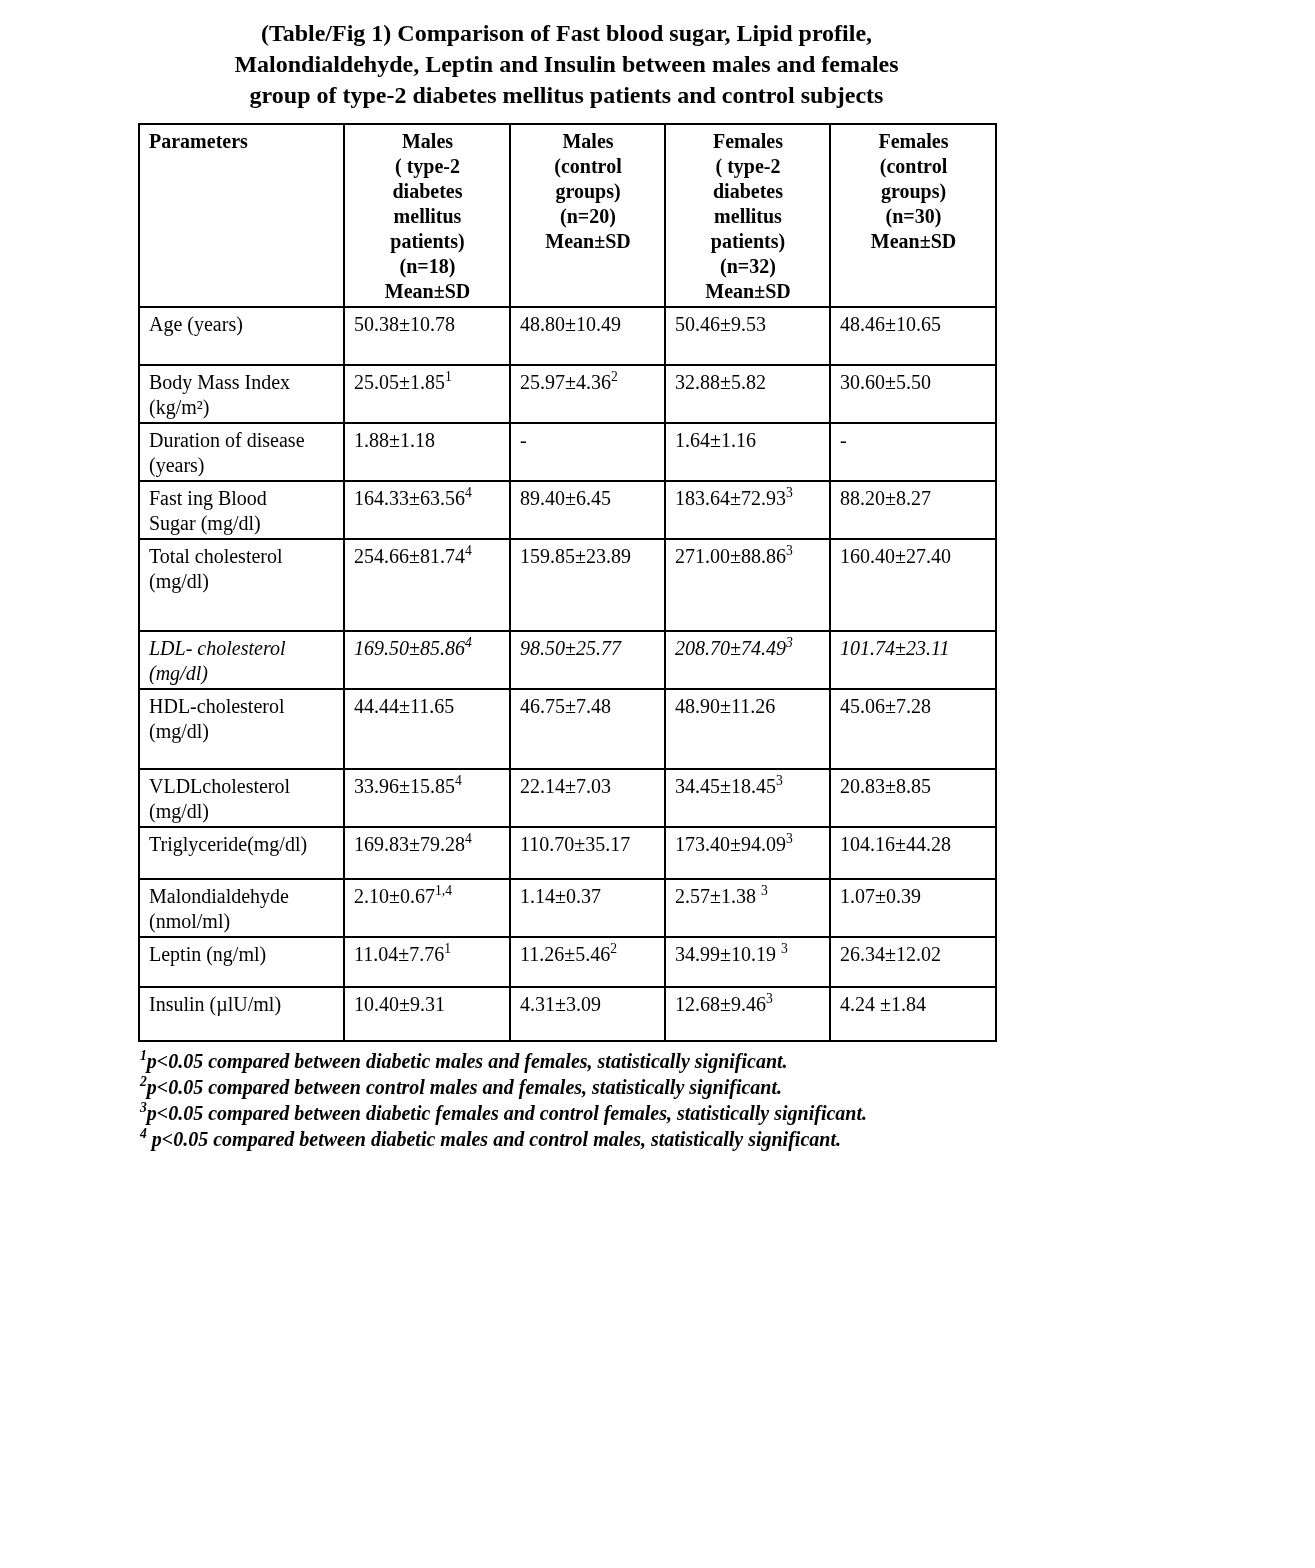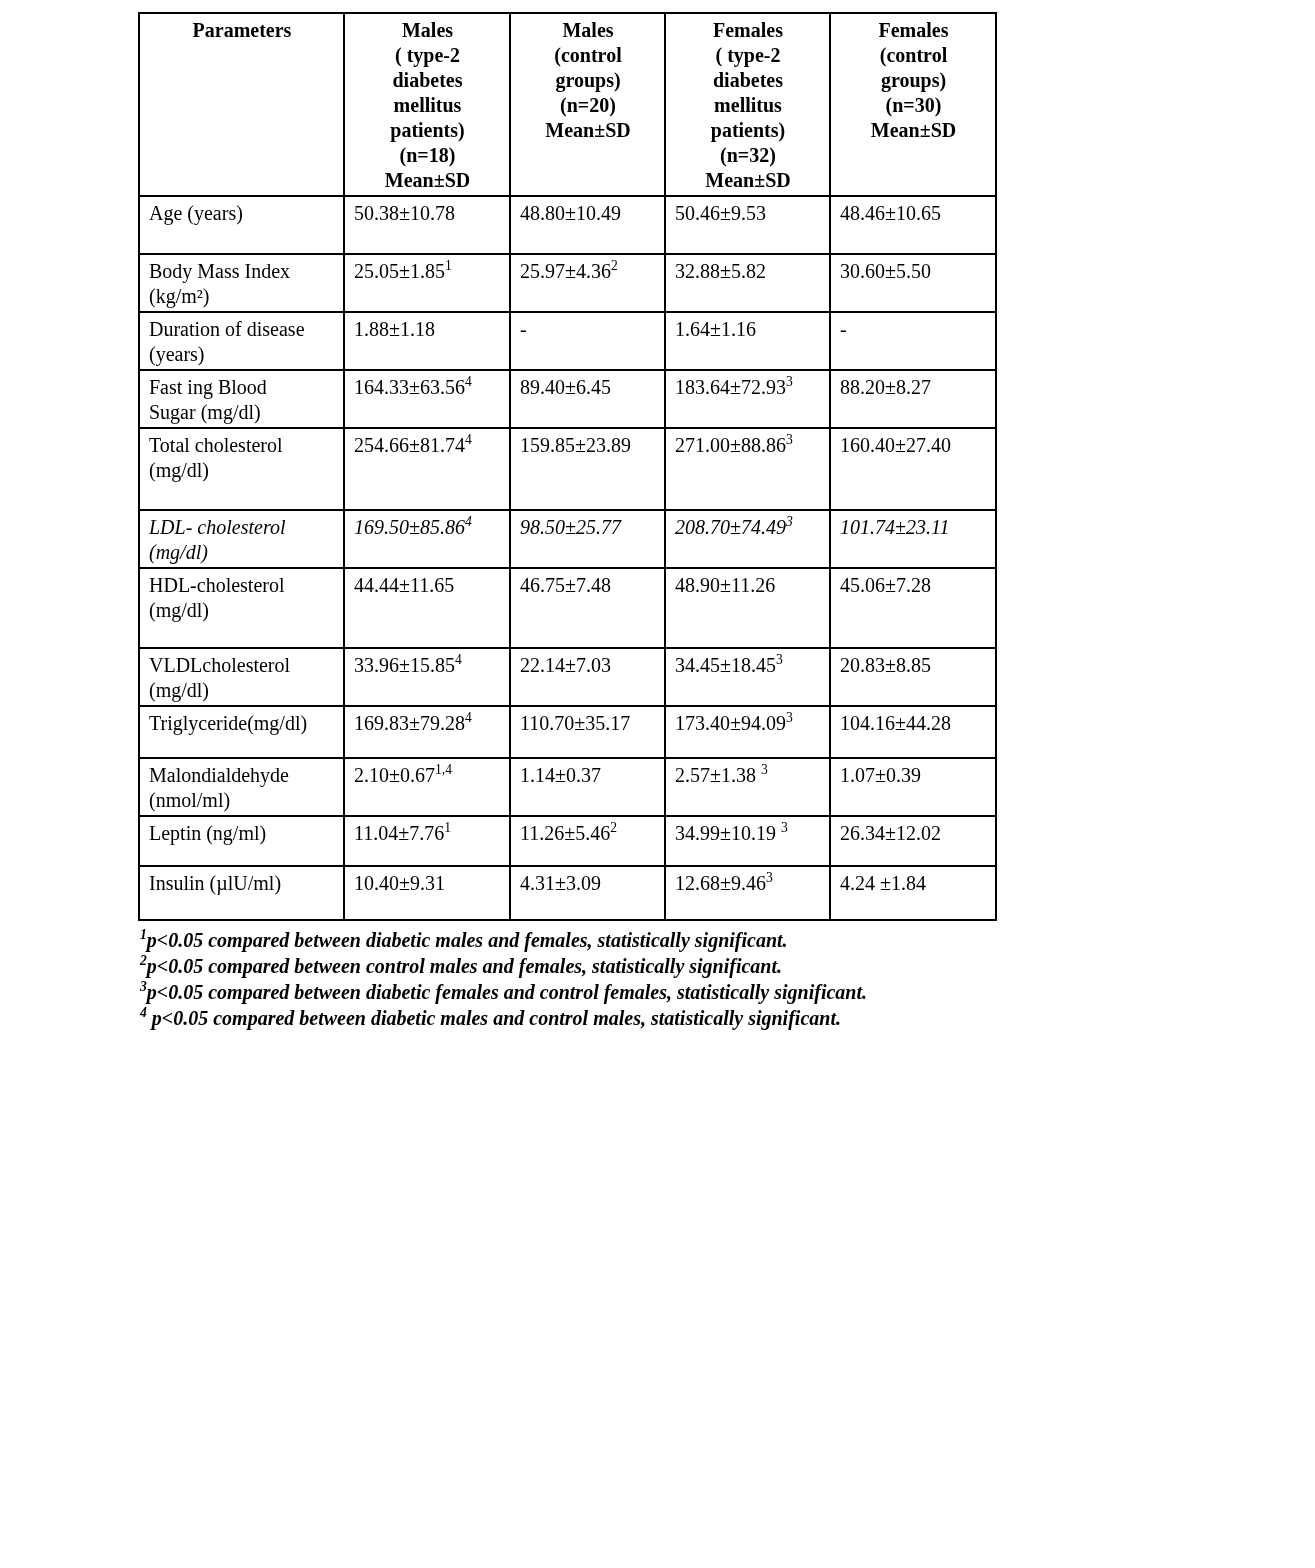--- a/index.html
+++ b/index.html
@@ -36,21 +36,21 @@
   }
   table.comparison th,
   table.comparison td {
     border: 2px solid #000000;
     vertical-align: top;
     padding: 4px 8px 2px 9px;
     overflow: hidden;
   }
   table.comparison thead tr { height: 177px; }
   th.col-param {
-    text-align: center;
+    text-align: left;
     font-weight: bold;
     white-space: pre-line;
   }
   th.col-group {
     text-align: center;
     font-weight: bold;
     white-space: pre-line;
   }
   td.param {
     white-space: pre-line;
@@ -69,20 +69,25 @@
     font-size: 20px;
     line-height: 26px;
   }
   .footnote { white-space: pre-wrap; font-style: italic; }
 </style>
 </head>
 <body>
 
 <div class="page">
 
+  <div class="title-block">
+    <div>(Table/Fig 1) Comparison of Fast blood sugar, Lipid profile,</div>
+    <div>Malondialdehyde, Leptin and Insulin between males and females</div>
+    <div>group of type-2 diabetes mellitus patients and control subjects</div>
+  </div>
 
   <table class="comparison">
     <colgroup>
       <col style="width:205px">
       <col style="width:166px">
       <col style="width:155px">
       <col style="width:165px">
       <col style="width:166px">
     </colgroup>
     <thead>
@@ -139,21 +144,21 @@
           <td class="value"><span>-</span></td>
         </tr>
         <tr style="height: 49px;">
           <td class="param">Fast ing Blood
 Sugar (mg/dl)</td>
           <td class="value"><span>164.33±63.56</span><sup>4</sup></td>
           <td class="value"><span>89.40±6.45</span></td>
           <td class="value"><span>183.64±72.93</span><sup>3</sup></td>
           <td class="value"><span>88.20±8.27</span></td>
         </tr>
-        <tr style="height: 82px;">
+        <tr style="height: 92px;">
           <td class="param">Total cholesterol
 (mg/dl)</td>
           <td class="value"><span>254.66±81.74</span><sup>4</sup></td>
           <td class="value"><span>159.85±23.89</span></td>
           <td class="value"><span>271.00±88.86</span><sup>3</sup></td>
           <td class="value"><span>160.40±27.40</span></td>
         </tr>
         <tr style="height: 52px; font-style: italic;">
           <td class="param">LDL- cholesterol
 (mg/dl)</td>

